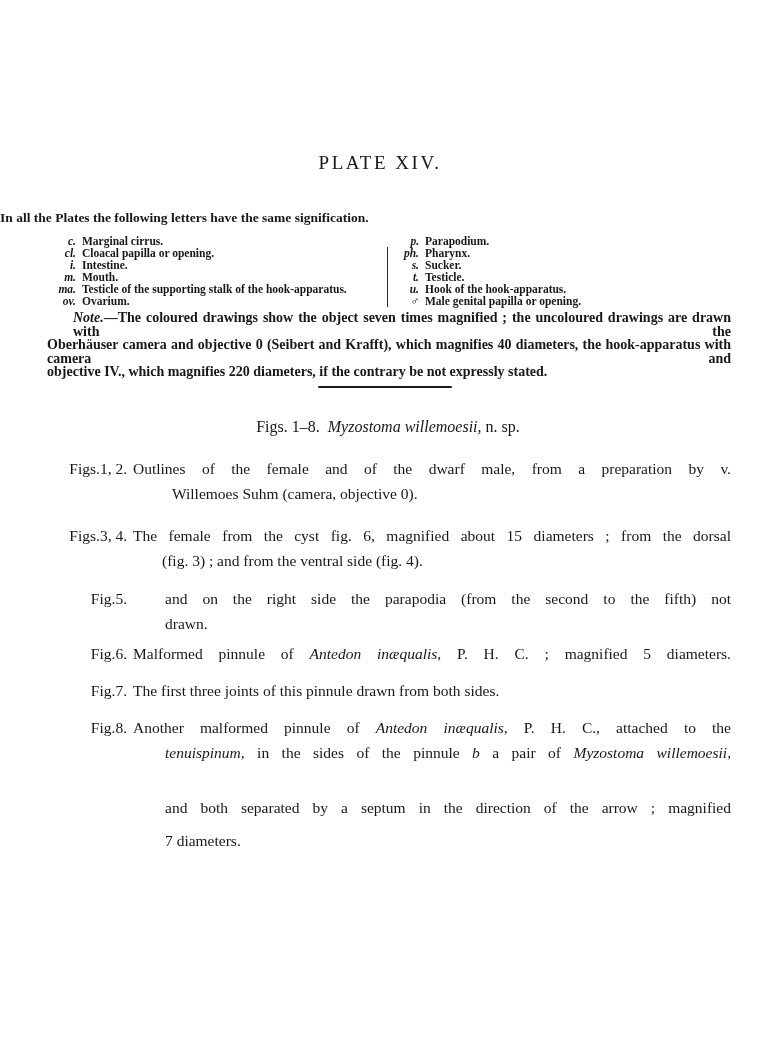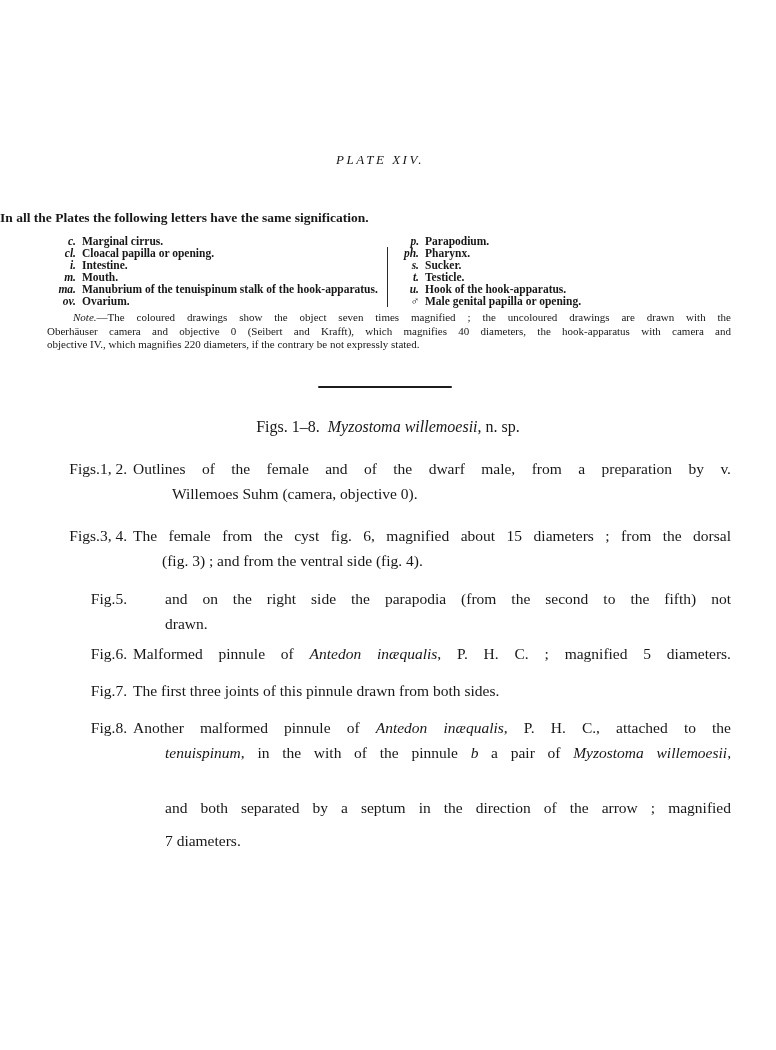--- a/index.html
+++ b/index.html
@@ -10,23 +10,22 @@
     color: #171717;
     position: relative;
     overflow: hidden;
   }
   .abs { position: absolute; }
   .it { font-style: italic; }
 
   #title {
     top: 152px; left: 0; right: 16px;
     text-align: center;
-    font-size: 13px;
+    font-size: 19px;
     letter-spacing: 2.5px;
-    font-style: italic;
   }
   #subtitle {
     top: 210px; left: 0; right: 0;
     font-size: 13.5px;
     font-weight: bold;
   }
 
   #legend {
     top: 236px; left: 50px; width: 676px;
     display: flex;
@@ -46,22 +45,22 @@
   #legend-right .abbr { flex-basis: 21px; }
   .ldesc { flex: 1; }
   #legend-divider {
     left: 387px; top: 247px;
     width: 1px; height: 60px;
     background: #2b2b2b;
   }
 
   #note {
     top: 311px; left: 47px; width: 684px;
-    font-size: 11px;
-    font-weight: normal;
+    font-size: 14px;
+    font-weight: bold;
     line-height: 13.5px;
   }
   .note-line.j { text-align: justify; text-align-last: justify; }
 
   #rule {
     top: 386px; left: 318px;
     width: 134px; height: 2px;
     background: #1c1c1c;
     border-radius: 1px;
   }
@@ -112,21 +111,21 @@
         <div class="lrow">
           <span class="abbr">i.</span>
           <span class="ldesc">Intestine.</span>
         </div>
         <div class="lrow">
           <span class="abbr">m.</span>
           <span class="ldesc">Mouth.</span>
         </div>
         <div class="lrow">
           <span class="abbr">ma.</span>
-          <span class="ldesc">Manubrium of the tenuispinum stalk of the hook-apparatus.</span>
+          <span class="ldesc">Testicle of the supporting stalk of the hook-apparatus.</span>
         </div>
         <div class="lrow">
           <span class="abbr">ov.</span>
           <span class="ldesc">Ovarium.</span>
         </div>
       </div>
     <div id="legend-right">
         <div class="lrow">
           <span class="abbr">p.</span>
           <span class="ldesc">Parapodium.</span>
@@ -214,19 +213,19 @@
           <div class="fline"><span>The first three joints of this pinnule drawn from both sides.</span></div>
         </div>
       </div>
       <div class="figure">
         <div class="flabel">
           <span>Fig.</span>
           <span>8.</span>
         </div>
         <div class="ftext">
           <div class="fline j"><span>Another malformed pinnule of </span><span class="it">Antedon inæqualis</span><span>, P. H. C., attached to the</span></div>
-          <div class="fline j" style="padding-left: 32px;"><span class="it">tenuispinum</span><span>, in the with of the pinnule </span><span class="it">b</span><span> a pair of </span><span class="it">Myzostoma willemoesii</span><span>,</span></div>
+          <div class="fline j" style="padding-left: 32px;"><span class="it">tenuispinum</span><span>, in the sides of the pinnule </span><span class="it">b</span><span> a pair of </span><span class="it">Myzostoma willemoesii</span><span>,</span></div>
           <div class="fline j" style="padding-left: 32px; margin-top: 30px;"><span>and both separated by a septum in the direction of the arrow ; magnified</span></div>
           <div class="fline" style="padding-left: 32px; margin-top: 8px;"><span>7 diameters.</span></div>
         </div>
       </div>
     </div>
 </div>
 
 </body></html>

